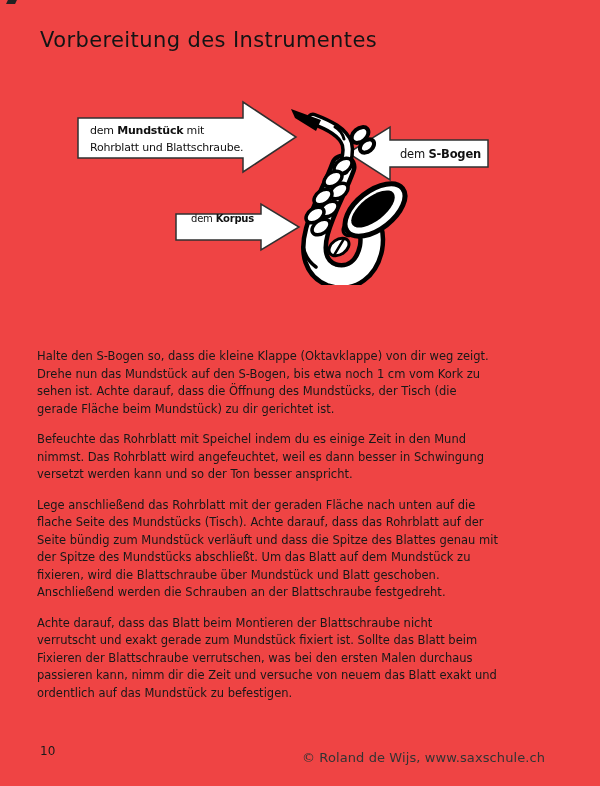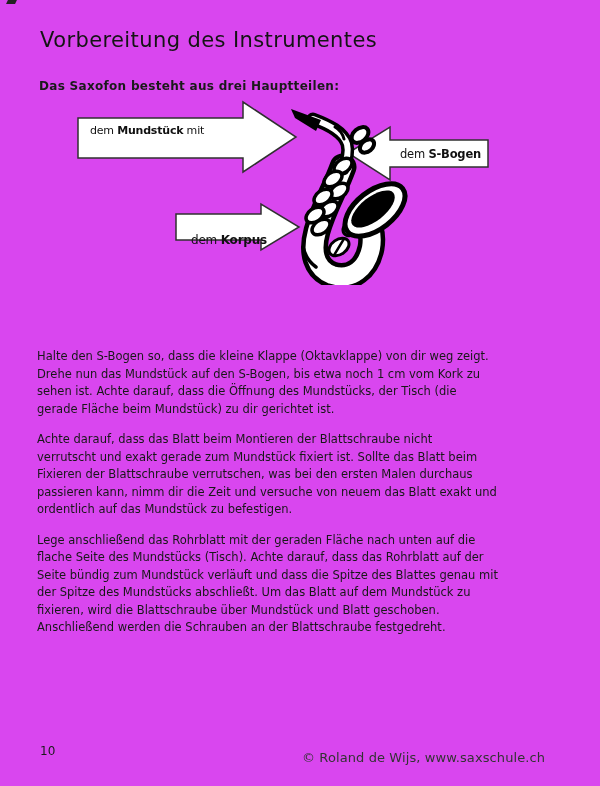--- a/index.html
+++ b/index.html
@@ -1,21 +1,21 @@
 <!DOCTYPE html>
 <html lang="de"><head>
 <meta charset="utf-8">
 <title>Vorbereitung des Instrumentes</title>
 <style>
   html,body { margin:0; padding:0; background:#e8e8e8; }
   .page {
     position:relative;
     width:600px; height:786px;
     margin:0 auto;
-    background:#d946ef;
+    background:#ef4444;
     overflow:hidden;
     font-family:"DejaVu Sans", sans-serif;
     color:#1a1a1a;
   }
   .corner-mark {
     position:absolute; left:7px; top:0px;
     width:9px; height:4px; background:#222;
     transform:skewX(-25deg);
   }
   .doc-title {
@@ -40,41 +40,40 @@
   .body-text p { margin:0 0 13px 0; white-space:pre-line; }
   .diagram { position:absolute; left:0; top:0; width:600px; height:786px; pointer-events:none; }
   .arrow-layer { position:absolute; left:0; top:0; }
   .diagram-label {
     position:absolute; font-size:11px; line-height:17px;
     letter-spacing:-0.2px; color:#111; white-space:nowrap;
   }
   .diagram-label b { font-weight:700; }
   .label-mundstueck { left:90px; top:122px; }
   .label-sbogen { left:400px; top:146px; font-size:11.5px;text-align:center; }
-  .label-korpus { left:191px; top:232px; font-size:12px; }
+  .label-korpus { left:191px; top:210px; font-size:10px; }
   .sax-svg { position:absolute; left:283px; top:97px; }
   .footer-page-number {
     position:absolute; left:40px; top:744px;
     font-size:12px; color:#1a1a1a;
   }
   .footer-copyright {
     position:absolute; left:302px; top:750px;
     font-size:13px; color:#333; letter-spacing:0.1px;
   }
 </style>
 </head>
 <body>
 
 <div class="page">
 
   <div class="corner-mark"></div>
 
   <div class="doc-title">Vorbereitung des Instrumentes</div>
 
-  <div class="doc-subtitle">Das Saxofon besteht aus drei Hauptteilen:</div>
 
   <div class="diagram">
 
     <svg class="arrow-layer" width="600" height="786" viewBox="0 0 600 786">
       <polygon points="78,118 243,118 243,102 296,137 243,172 243,158 78,158" fill="#ffffff" stroke="#303030" stroke-width="1.5"></polygon>
       <polygon points="488,140 390,140 390,127 348,153 390,180 390,167 488,167" fill="#ffffff" stroke="#303030" stroke-width="1.5"></polygon>
       <polygon points="176,214 261,214 261,204 299,227 261,250 261,240 176,240" fill="#ffffff" stroke="#303030" stroke-width="1.5"></polygon>
     </svg>
 
     <svg class="sax-svg" width="132" height="188" viewBox="0 0 132 188">
@@ -112,42 +111,46 @@
 
         <ellipse cx="92" cy="113" rx="35" ry="19" transform="rotate(-38 92 113)" fill="#fff" stroke="#000" stroke-width="5"></ellipse>
         <ellipse cx="90" cy="112" rx="26" ry="12" transform="rotate(-38 90 112)" fill="#000"></ellipse>
 
         <path d="M20,150 Q23,163 33,170" stroke="#000" stroke-width="3.5" fill="none"></path>
       </g>
     </svg>
 
     <div class="diagram-label label-mundstueck">
       <div><span>dem </span><b>Mundstück</b><span> mit</span></div>
+      <div>Rohrblatt und Blattschraube.</div>
     </div>
 
     <div class="diagram-label label-sbogen"><span>dem </span><b>S-Bogen</b></div>
 
     <div class="diagram-label label-korpus"><span>dem </span><b>Korpus</b></div>
   </div>
 
 
   <div class="body-text">
     <p>Halte den S-Bogen so, dass die kleine Klappe (Oktavklappe) von dir weg zeigt.
 Drehe nun das Mundstück auf den S-Bogen, bis etwa noch 1 cm vom Kork zu
 sehen ist. Achte darauf, dass die Öffnung des Mundstücks, der Tisch (die
 gerade Fläche beim Mundstück) zu dir gerichtet ist.</p>
-    <p>Achte darauf, dass das Blatt beim Montieren der Blattschraube nicht
-verrutscht und exakt gerade zum Mundstück fixiert ist. Sollte das Blatt beim
-Fixieren der Blattschraube verrutschen, was bei den ersten Malen durchaus
-passieren kann, nimm dir die Zeit und versuche von neuem das Blatt exakt und
-ordentlich auf das Mundstück zu befestigen.</p>
+    <p>Befeuchte das Rohrblatt mit Speichel indem du es einige Zeit in den Mund
+nimmst. Das Rohrblatt wird angefeuchtet, weil es dann besser in Schwingung
+versetzt werden kann und so der Ton besser anspricht.</p>
     <p>Lege anschließend das Rohrblatt mit der geraden Fläche nach unten auf die
 flache Seite des Mundstücks (Tisch). Achte darauf, dass das Rohrblatt auf der
 Seite bündig zum Mundstück verläuft und dass die Spitze des Blattes genau mit
 der Spitze des Mundstücks abschließt. Um das Blatt auf dem Mundstück zu
 fixieren, wird die Blattschraube über Mundstück und Blatt geschoben.
 Anschließend werden die Schrauben an der Blattschraube festgedreht.</p>
+    <p>Achte darauf, dass das Blatt beim Montieren der Blattschraube nicht
+verrutscht und exakt gerade zum Mundstück fixiert ist. Sollte das Blatt beim
+Fixieren der Blattschraube verrutschen, was bei den ersten Malen durchaus
+passieren kann, nimm dir die Zeit und versuche von neuem das Blatt exakt und
+ordentlich auf das Mundstück zu befestigen.</p>
   </div>
 
   <div class="footer-page-number">10</div>
   <div class="footer-copyright">© Roland de Wijs, www.saxschule.ch</div>
 
 </div>
 
 </body></html>

